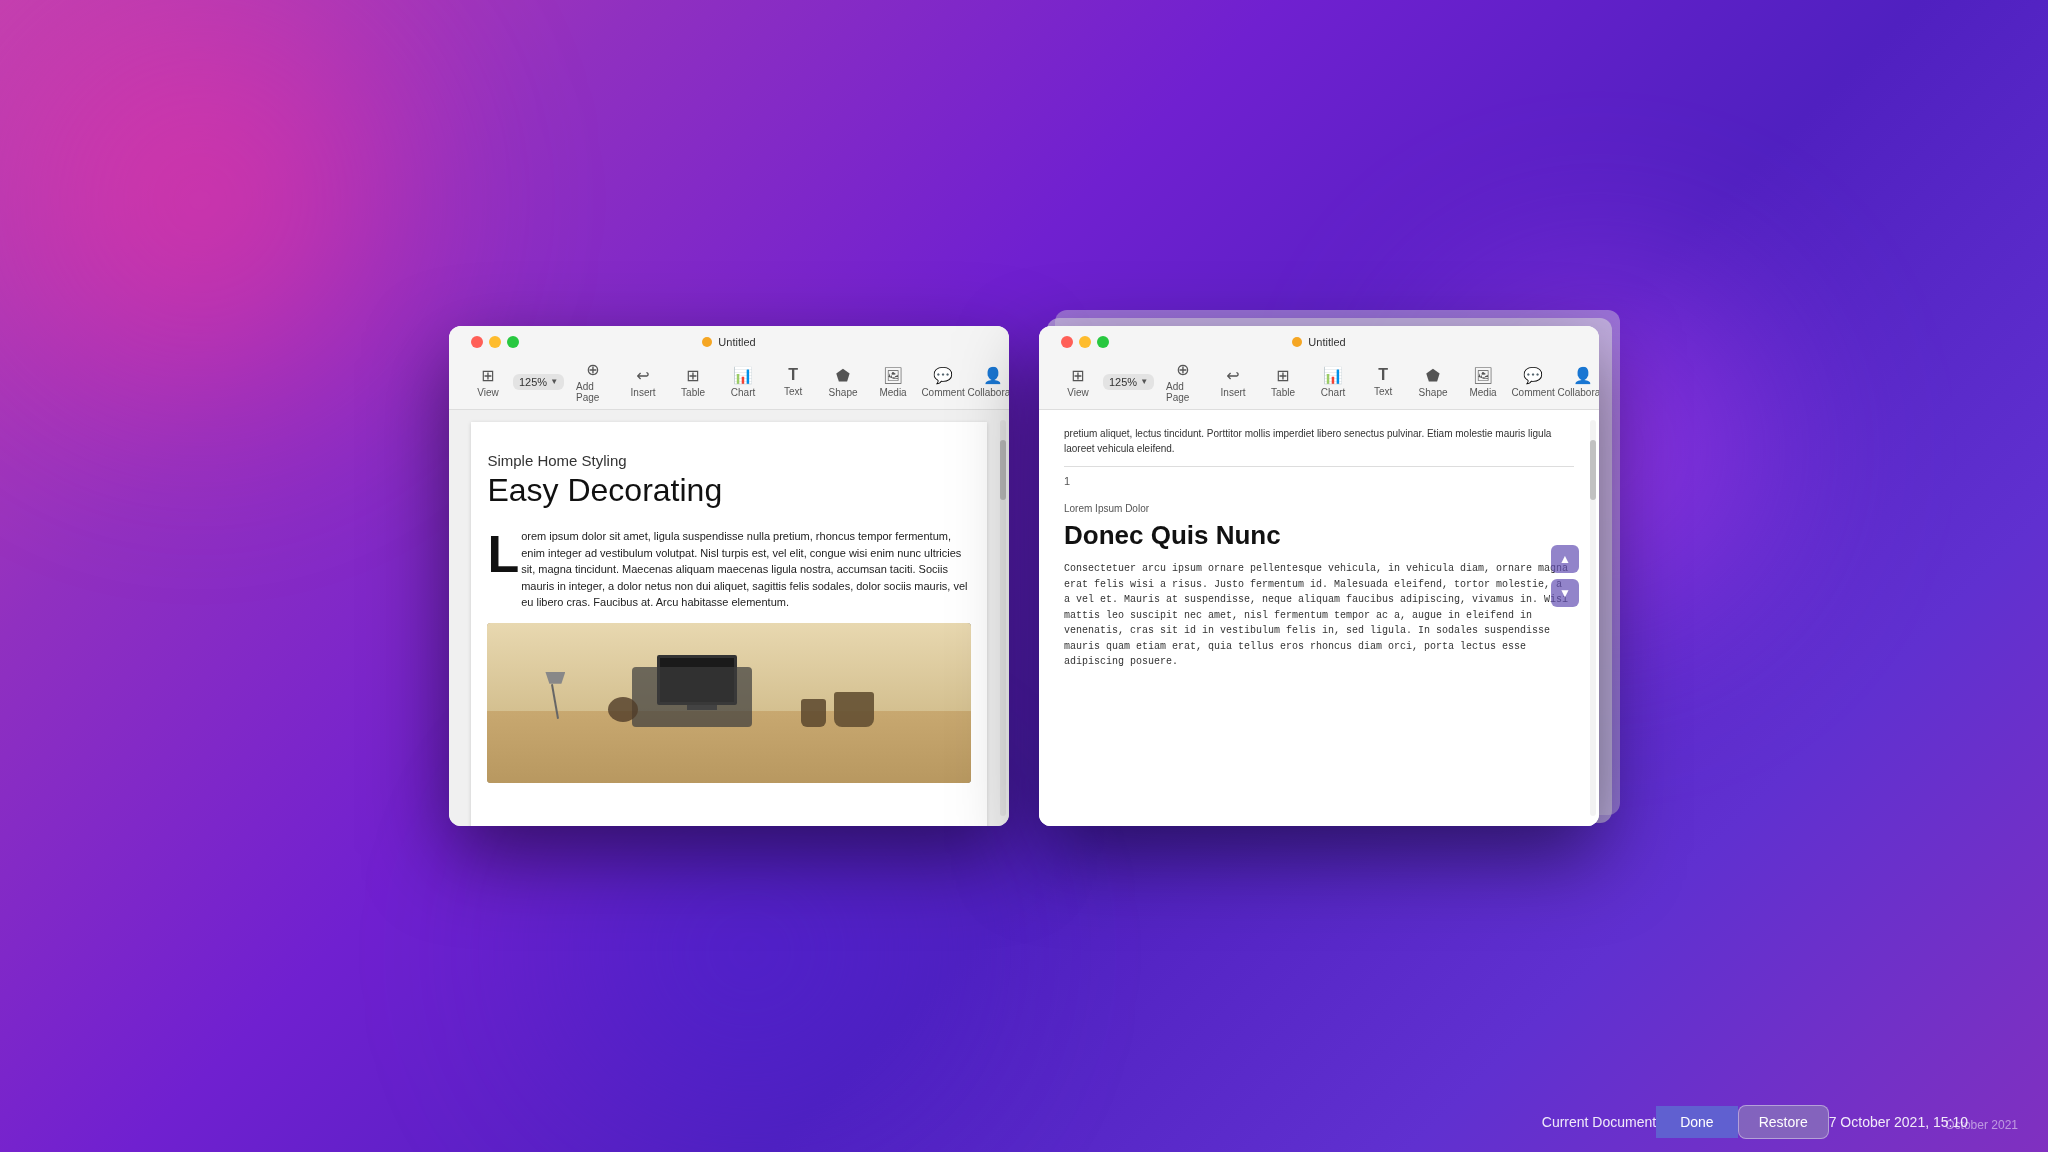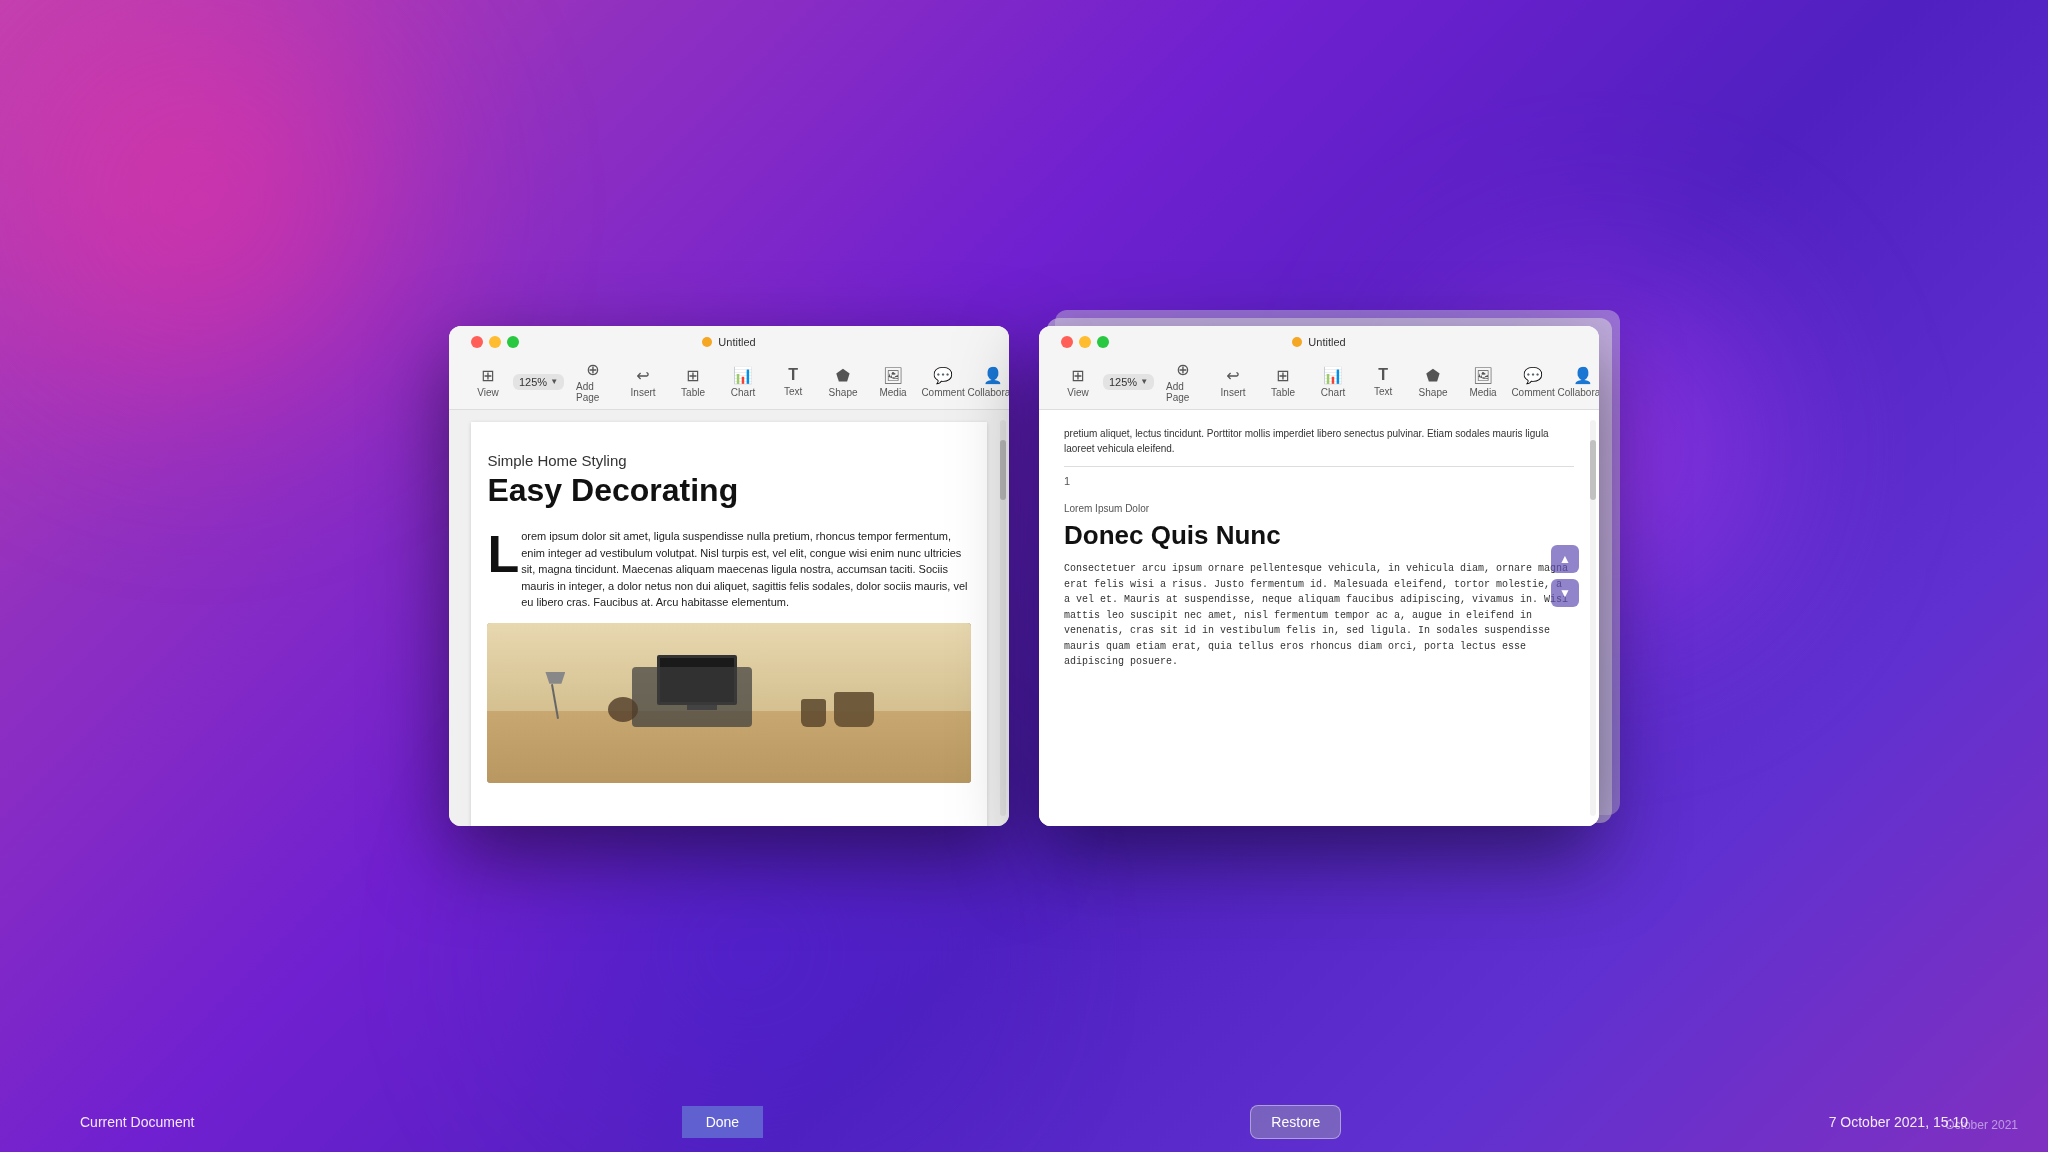--- a/index.html
+++ b/index.html
@@ -196,21 +196,21 @@
     
     .doc-subtitle {
       font-size: 15px;
       color: #333;
       font-weight: 400;
       margin-bottom: 4px;
     }
 
     .doc-title {
       font-size: 32px;
-      font-weight: 700;
+      font-weight: 400;
       color: #111;
       margin-bottom: 20px;
       line-height: 1.1;
     }
 
     .drop-cap-paragraph {
       display: flex;
       gap: 0;
       margin-bottom: 12px;
     }
@@ -377,21 +377,21 @@
 
     
     .bottom-bar {
       position: absolute;
       bottom: 0;
       left: 0;
       right: 0;
       height: 60px;
       display: flex;
       align-items: center;
-      justify-content: space-between;
+      justify-content: flex-end;
       padding: 0 80px;
     }
 
     .bottom-label {
       color: rgba(255,255,255,0.9);
       font-size: 14px;
       font-weight: 500;
     }
 
     .done-button {
@@ -650,21 +650,21 @@
               <span class="toolbar-icon">👤</span>
               <span class="toolbar-label">Collaborate</span>
             </div>
             <div class="toolbar-separator"></div>
 
           </div>
         </div>
 
         <div class="doc-content">
           <div class="doc-page-right">
-            <div class="doc-text-small">pretium aliquet, lectus tincidunt. Porttitor mollis imperdiet libero senectus pulvinar. Etiam sodales mauris ligula laoreet vehicula eleifend.</div>
+            <div class="doc-text-small">pretium aliquet, lectus tincidunt. Porttitor mollis imperdiet libero senectus pulvinar. Etiam molestie mauris ligula laoreet vehicula eleifend.</div>
             <div class="page-number">1</div>
             <div class="section-label">Lorem Ipsum Dolor</div>
             <div class="section-title">Donec Quis Nunc</div>
             <div class="section-body">Consectetuer arcu ipsum ornare pellentesque vehicula, in vehicula diam, ornare magna erat felis wisi a risus. Justo fermentum id. Malesuada eleifend, tortor molestie, a a vel et. Mauris at suspendisse, neque aliquam faucibus adipiscing, vivamus in. Wisi mattis leo suscipit nec amet, nisl fermentum tempor ac a, augue in eleifend in venenatis, cras sit id in vestibulum felis in, sed ligula. In sodales suspendisse mauris quam etiam erat, quia tellus eros rhoncus diam orci, porta lectus esse adipiscing posuere.</div>
           </div>
           <div class="scrollbar">
             <div class="scrollbar-thumb"></div>
           </div>
         </div>
       </div>

